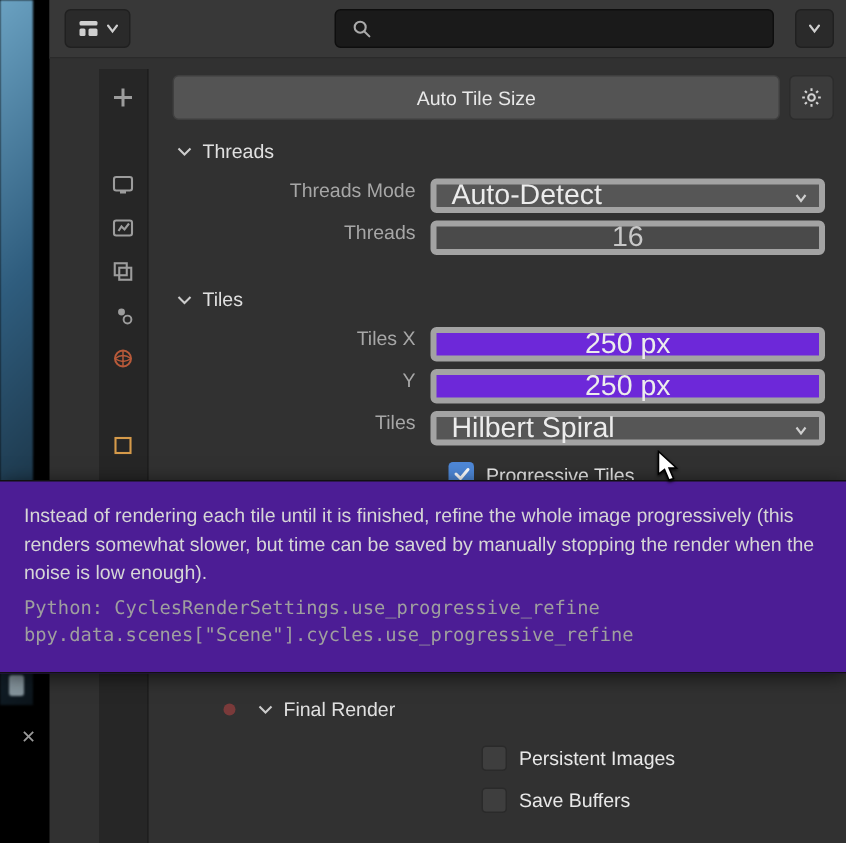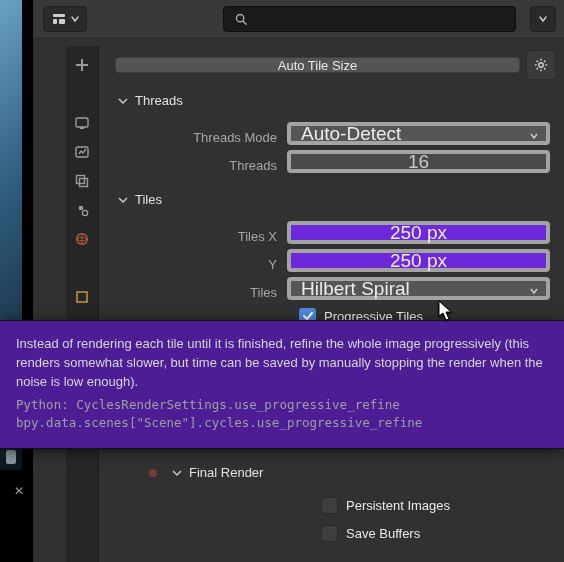--- a/index.html
+++ b/index.html
@@ -27,30 +27,30 @@
   .vert-tabs { position:absolute; left:0; top:0; bottom:0; width:33px; background:#262626; border-right:1px solid #1e1e1e; display:flex; flex-direction:column; align-items:center; padding-top:6px; gap:3px; }
   .vt { width:26px; height:26px; border-radius:4px; display:flex; align-items:center; justify-content:center; color:#9c9c9c; }
   .vt.dim { color:#6a6a6a; }
   .vt svg { display:block; }
   .vt:nth-child(11) { color:#5a8ae0; } 
 
   .content { position:absolute; left:33px; right:0; top:0; bottom:0; padding:0 6px 6px 6px; }
 
   
   .big-button-row { display:flex; align-items:center; gap:6px; padding:4px 2px 4px 10px; }
-  .big-button { flex:1; height:16px; background:#545454; border:1px solid #3f3f3f; border-radius:4px; color:#e8e8e8; font-size:13px; display:flex; align-items:center; justify-content:center; }
+  .big-button { flex:1; height:30px; background:#545454; border:1px solid #3f3f3f; border-radius:4px; color:#e8e8e8; font-size:13px; display:flex; align-items:center; justify-content:center; }
   .gear-btn { width:30px; height:30px; background:#3b3b3b; border:1px solid #2c2c2c; border-radius:4px; display:flex; align-items:center; justify-content:center; color:#d2d2d2; }
 
   .section { padding:4px 0 4px 12px; }
   .sec-head { display:flex; align-items:center; gap:6px; color:#e0e0e0; font-size:13px; padding:5px 0; cursor:default; }
   .sec-head .disclose { width:12px; height:12px; display:flex; align-items:center; justify-content:center; color:#ccc; }
   .disclose svg { display:block; }
 
   .prop-rows { padding:4px 0 4px 0; }
-  .prop-row { display:flex; align-items:flex-end; height:26px; margin:2px 8px 2px 0; }
+  .prop-row { display:flex; align-items:flex-start; height:26px; margin:2px 8px 2px 0; }
   .p-label { width:170px; text-align:right; padding-right:10px; color:#a7a7a7; font-size:13px; }
   .p-field { flex:1; }
   .field-drop, .field-num {
     width:100%; height:23px; background:#565656; border:4px solid #a3a3a3; border-radius:4px;
     color:#ececec; font-size:19px; display:flex; align-items:center; padding:0 10px; position:relative;
   }
   .field-num { justify-content:center; background:#6d28d9; }
   .field-num.read { background:#4a4a4a; color:#c8c8c8; }
   .field-drop .dd-caret { position:absolute; right:8px; top:50%; transform:translateY(-50%); color:#cfcfcf; }
   .check-row { display:flex; align-items:center; gap:8px; height:24px; margin:4px 0 2px 182px; }

